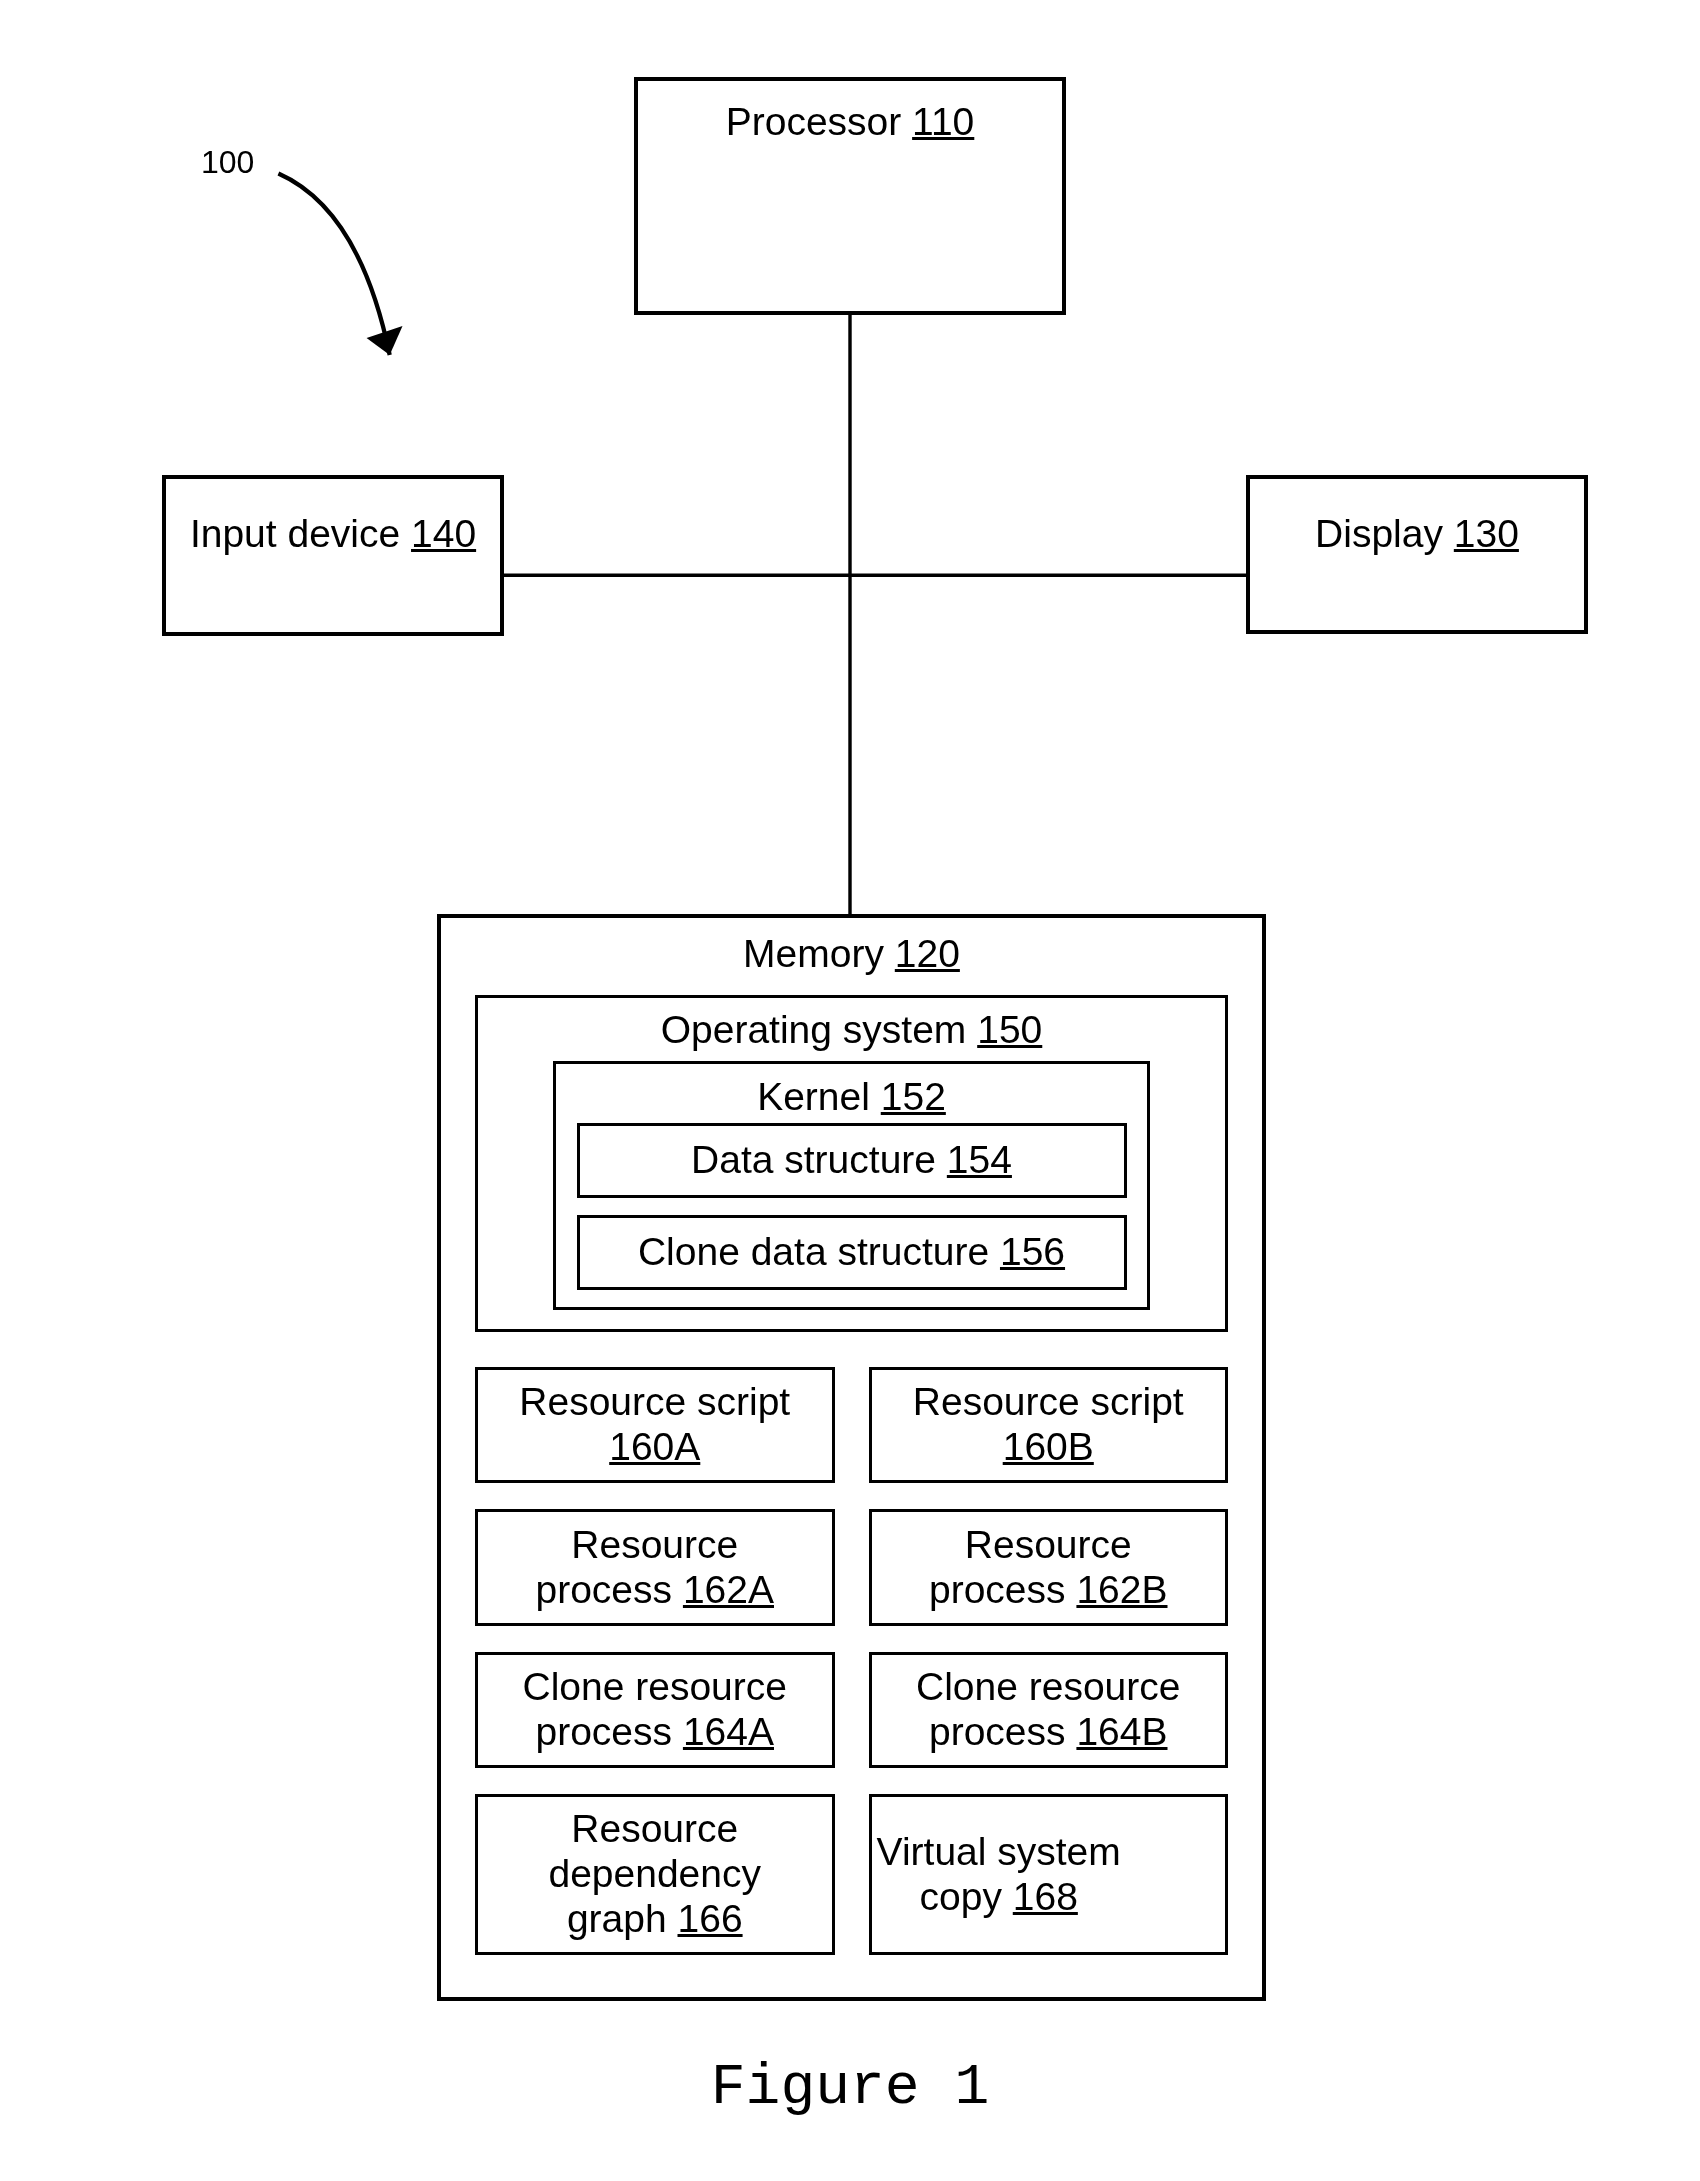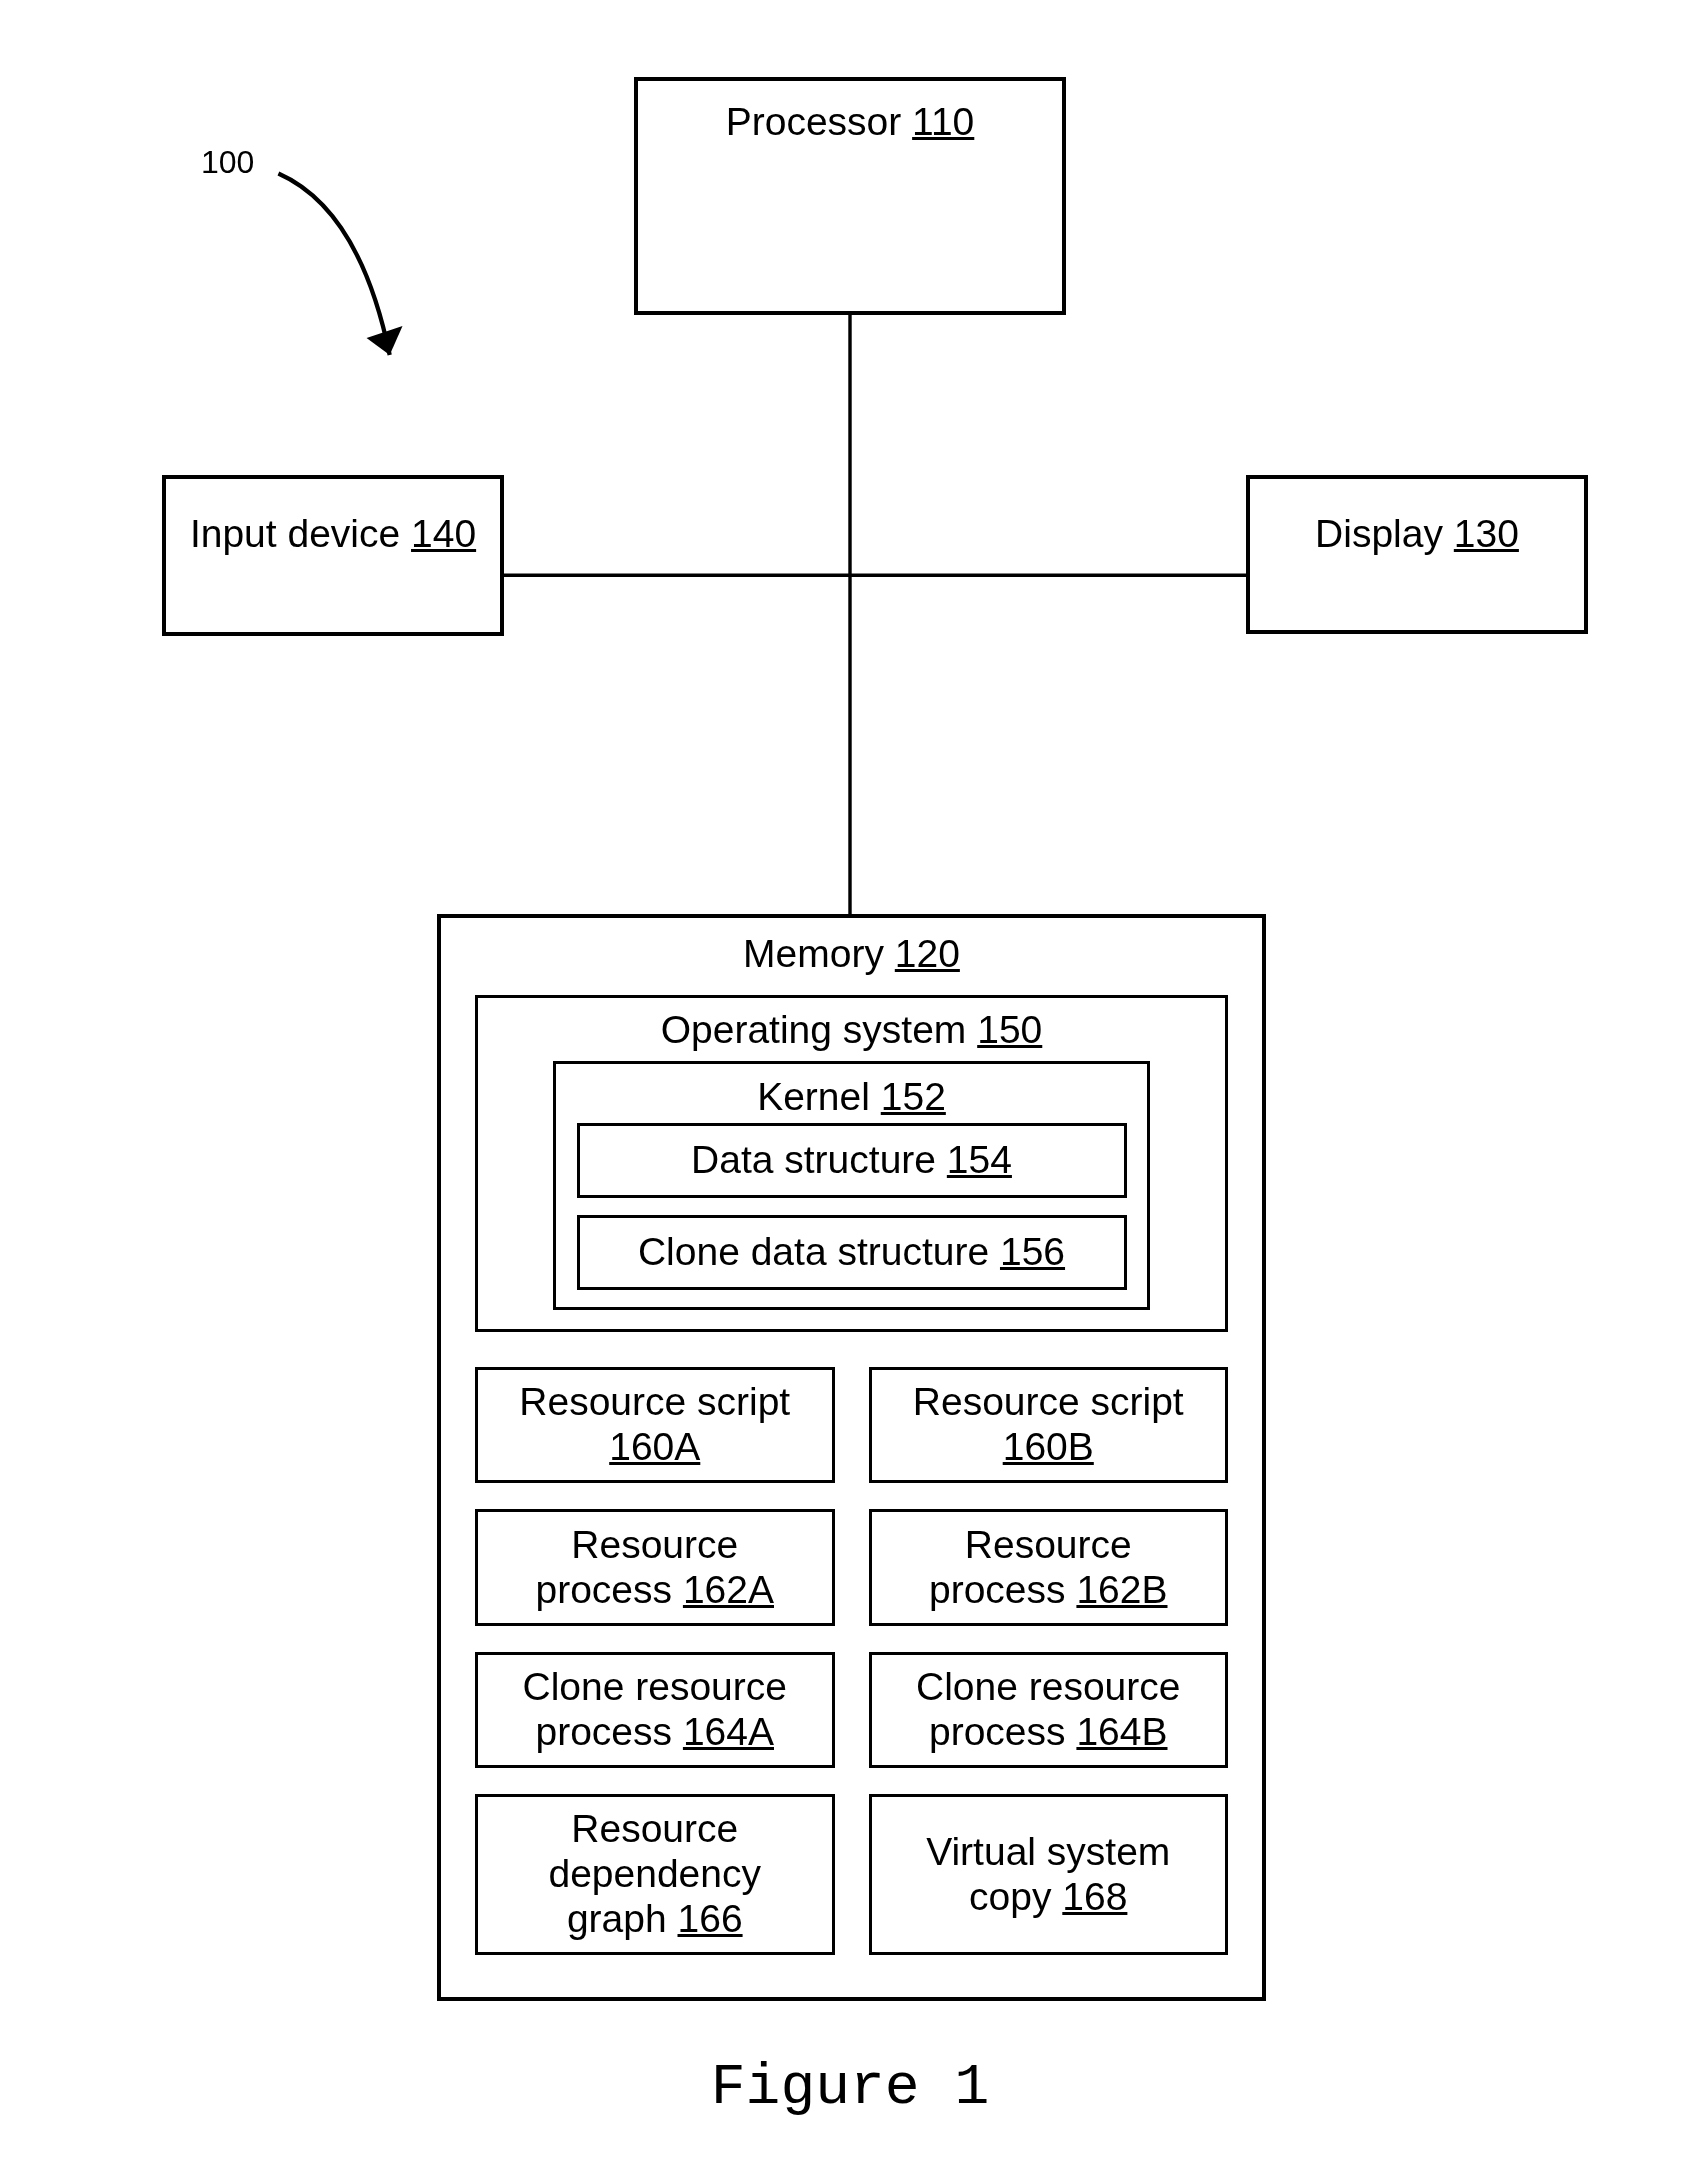--- a/index.html
+++ b/index.html
@@ -151,21 +151,21 @@
   </div>
 
   <div style="display:flex; gap:34px; margin-top:22px;">
     <div class="inner-box" style="flex:1; padding:10.3px 5.1px;">
       <div class="label">
         <span>Resource</span><br>
         <span>dependency</span><br>
         <span>graph </span><span class="ref">166</span>
       </div>
     </div>
-    <div class="inner-box" style="flex:1; padding:10.3px 5.1px; display:flex; align-items:center; justify-content:center;">
+    <div class="inner-box" style="flex:1; padding:10.3px 5.1px; display:flex; align-items:center; justify-content:flex-start;">
       <div class="label">
         <span>Virtual system</span><br>
         <span>copy </span><span class="ref">168</span>
       </div>
     </div>
   </div>
 
 </div>
 
 <div class="figure-caption" style="top:2055px;">

